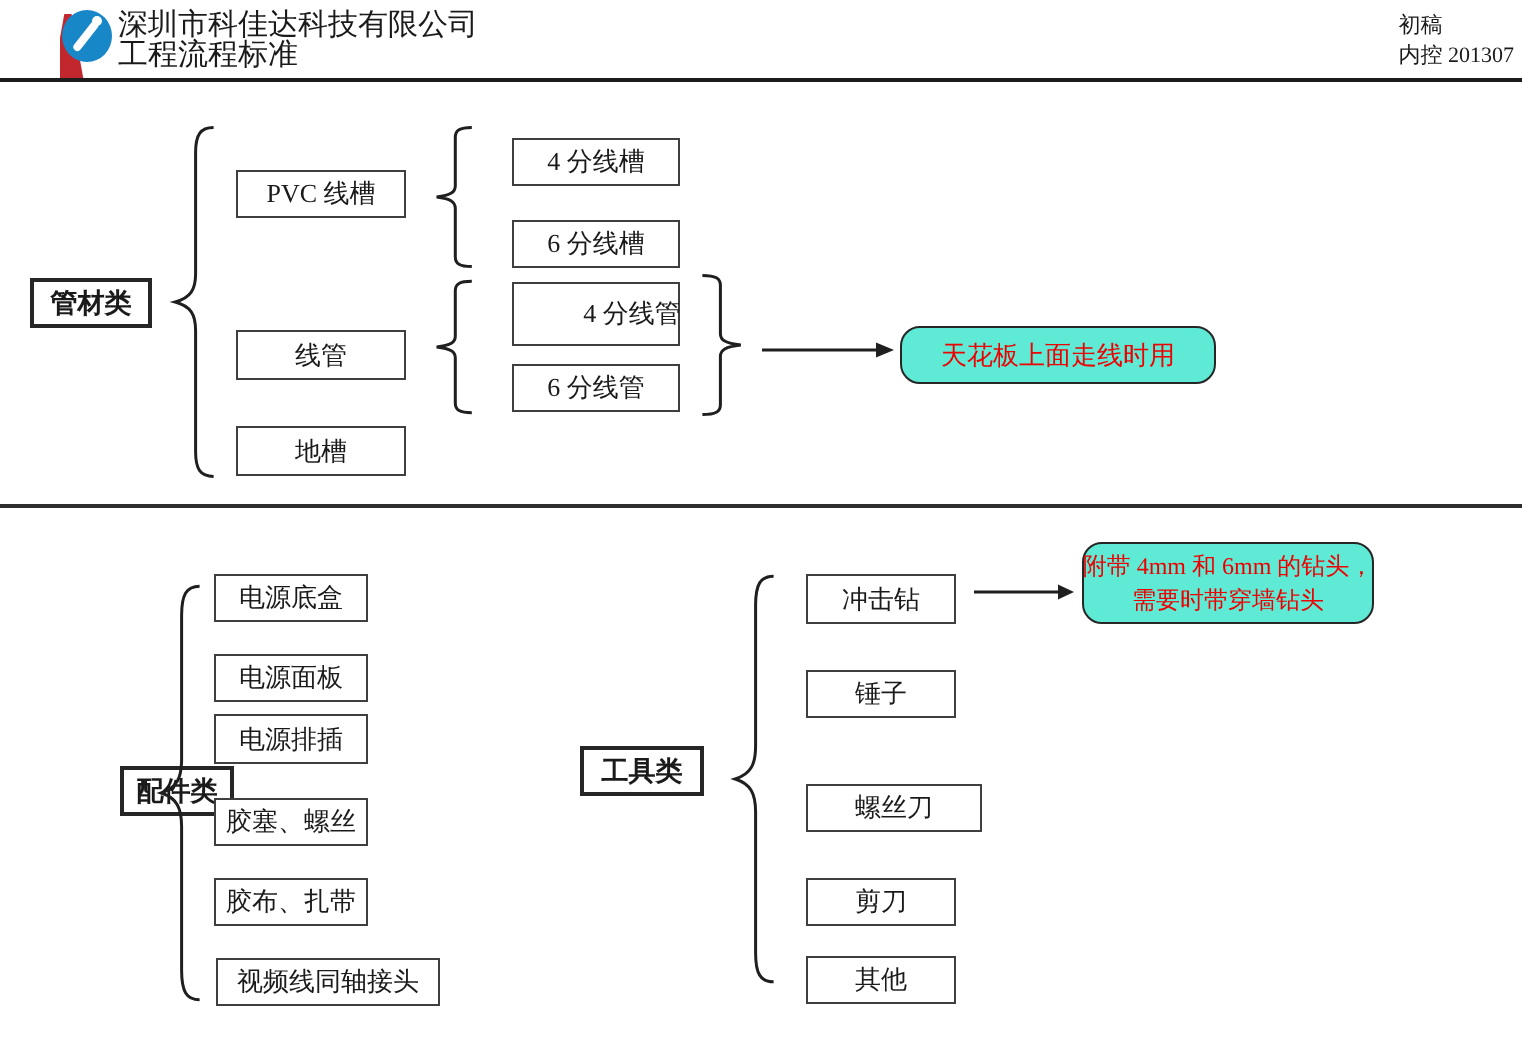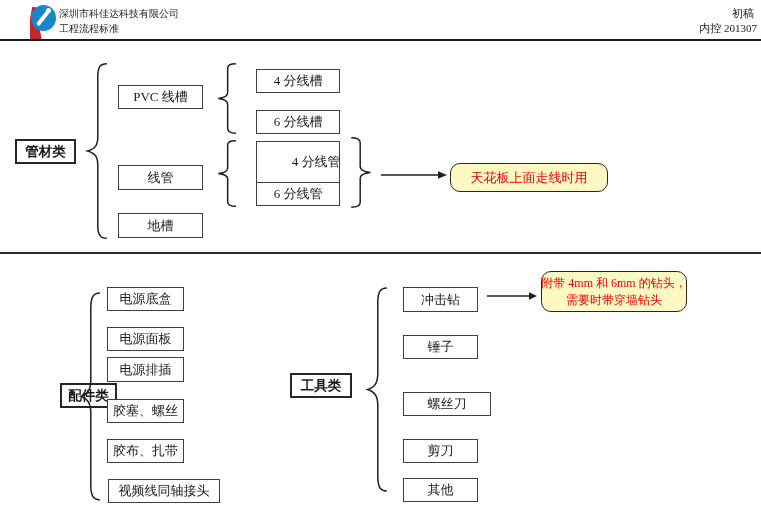--- a/index.html
+++ b/index.html
@@ -15,35 +15,35 @@
     position:absolute; left:0; top:2px; width:12px; height:34px;
     background:#c1272d;
     clip-path:polygon(18% 0, 48% 0, 100% 100%, 0 100%, 0 35%);
   }
   .logo .ball { position:absolute; left:1px; top:0; width:25px; height:26px; border-radius:50%; background:#1787c8; }
   .logo .slash {
     position:absolute; left:11px; top:4px; width:4px; height:18px;
     background:#ffffff; border-radius:2px; transform:rotate(38deg);
   }
   .logo .dot { position:absolute; left:16px; top:3px; width:5px; height:5px; border-radius:50%; background:#ffffff; }
-  .hdr-left { position:absolute; left:59px; top:6px; font-size:10px; line-height:15px; }
-  .hdr-right { position:absolute; right:4px; top:6px; font-size:11px; line-height:15px; text-align:right; }
+  .hdr-left { position:absolute; left:59px; top:6px; font-size:15px; line-height:15px; }
+  .hdr-right { position:absolute; right:4px; top:6px; font-size:11px; line-height:15px; }
   .hdr-right .draft { padding-right:3px; }
   .rule { position:absolute; left:0; width:761px; height:2px; background:#1c1c1c; }
   .rule.hdr { top:39px; }
   .rule.mid { top:252px; height:2px; background:#2e2e2e; }
   
   .node {
     position:absolute; border:1.5px solid #3f3f3f; background:#ffffff;
     display:flex; align-items:center; justify-content:center;
     font-size:13px; white-space:nowrap;
   }
   .node.root { font-weight:bold; border:2px solid #262626; font-size:13.5px; }
   .note {
-    position:absolute; border:1.5px solid #262626; border-radius:10px; background:#fef9c3;
+    position:absolute; border:1.5px solid #262626; border-radius:10px; background:#5eead4;
     display:flex; flex-direction:column; align-items:center; justify-content:center;
     color:#ee0000; font-size:13px; line-height:17px; white-space:nowrap;
   }
   .note.small { font-size:12px; }
   .brace { position:absolute; overflow:visible; }
   .brace path { fill:none; stroke:#1f1f1f; stroke-width:1.5; }
   .brace.flip { transform:scaleX(-1); }
   .arrow { position:absolute; overflow:visible; }
   .arrow line { stroke:#1f1f1f; stroke-width:1.4; }
   .arrow polygon { fill:#1f1f1f; }
@@ -81,21 +81,21 @@
 
   <svg class="brace" style="left:215px;top:63px;width:22px;height:71px;" viewBox="0 0 20 100" preserveAspectRatio="none">
     <path d="M19 1 C13.5 1 11.5 3 11.5 8 L11.5 42 C11.5 46.5 9.5 48.8 3 50 C9.5 51.2 11.5 53.5 11.5 58 L11.5 92 C11.5 97 13.5 99 19 99" vector-effect="non-scaling-stroke"></path>
   </svg>
   <div class="node" style="left:256px;top:69px;width:84px;height:24px;">4 分线槽</div>
   <div class="node" style="left:256px;top:110px;width:84px;height:24px;">6 分线槽</div>
 
   <svg class="brace" style="left:215px;top:140px;width:22px;height:67px;" viewBox="0 0 20 100" preserveAspectRatio="none">
     <path d="M19 1 C13.5 1 11.5 3 11.5 8 L11.5 42 C11.5 46.5 9.5 48.8 3 50 C9.5 51.2 11.5 53.5 11.5 58 L11.5 92 C11.5 97 13.5 99 19 99" vector-effect="non-scaling-stroke"></path>
   </svg>
-  <div class="node" style="left:256px;top:141px;width:84px;height:42px;padding-left:36px;">4 分线管</div>
+  <div class="node" style="left:256px;top:141px;width:84px;height:32px;padding-left:36px;">4 分线管</div>
   <div class="node" style="left:256px;top:182px;width:84px;height:24px;">6 分线管</div>
 
   <svg class="brace flip" style="left:350px;top:137px;width:24px;height:71px;" viewBox="0 0 20 100" preserveAspectRatio="none">
     <path d="M19 1 C13.5 1 11.5 3 11.5 8 L11.5 42 C11.5 46.5 9.5 48.8 3 50 C9.5 51.2 11.5 53.5 11.5 58 L11.5 92 C11.5 97 13.5 99 19 99" vector-effect="non-scaling-stroke"></path>
   </svg>
 
   <svg class="arrow" style="left:380px;top:168px;width:68px;height:14px;" viewBox="0 0 68 14">
     <line x1="1" y1="7" x2="58" y2="7"></line>
     <polygon points="58,3.2 67,7 58,10.8"></polygon>
   </svg>

